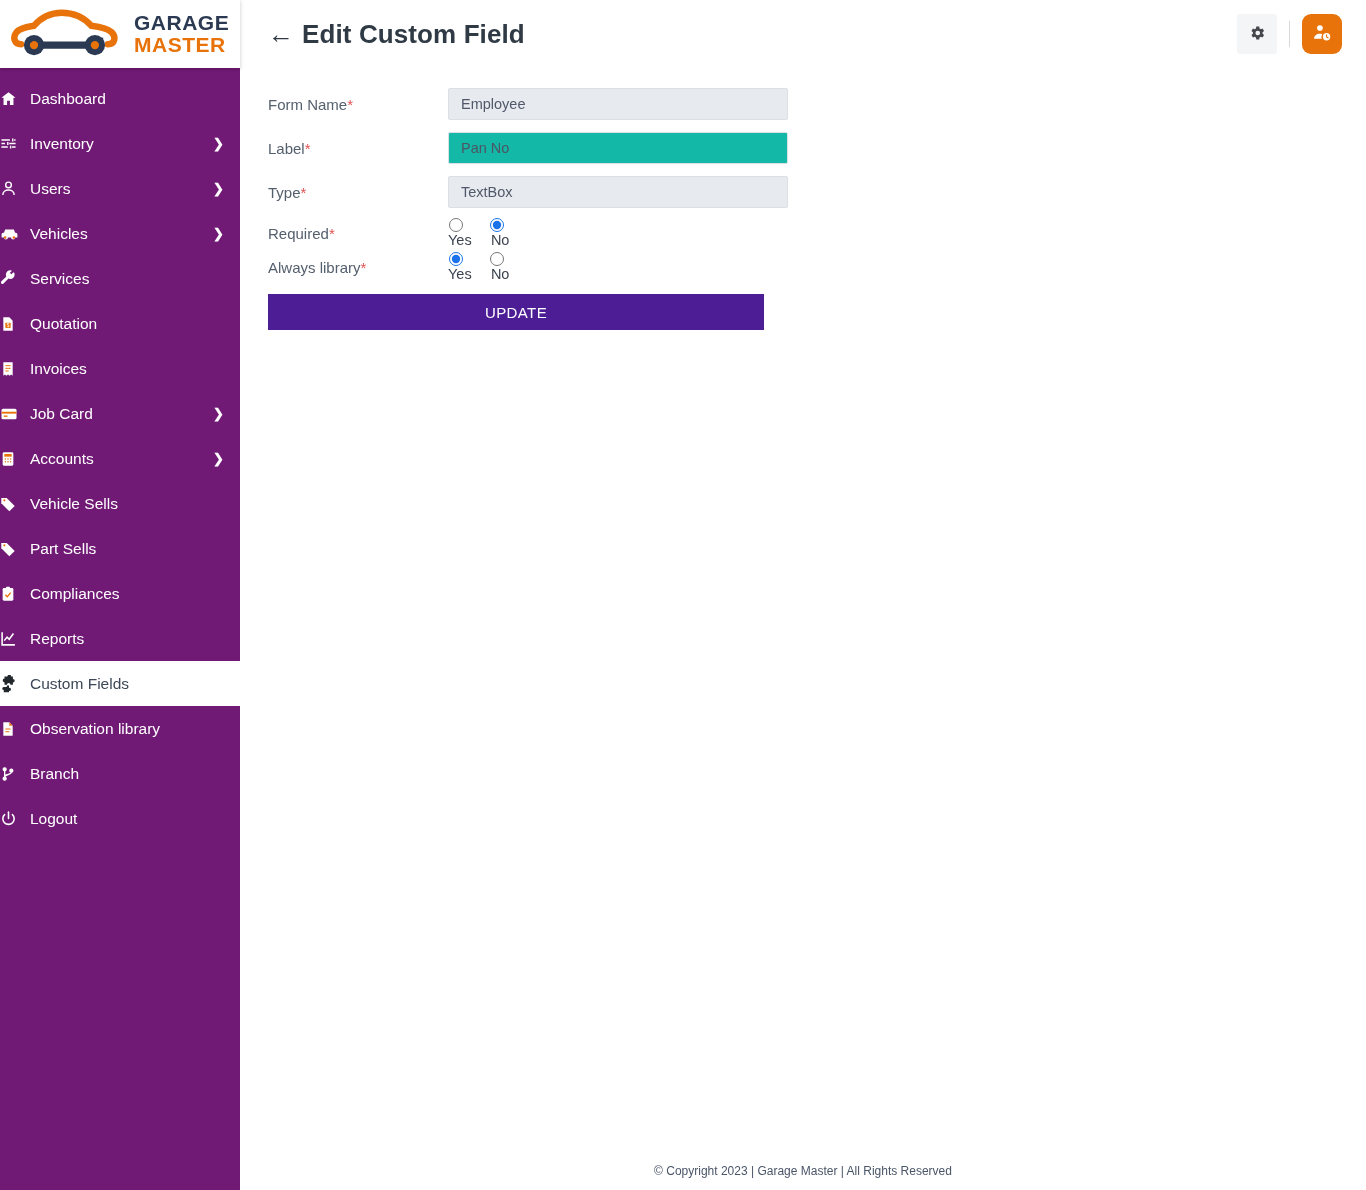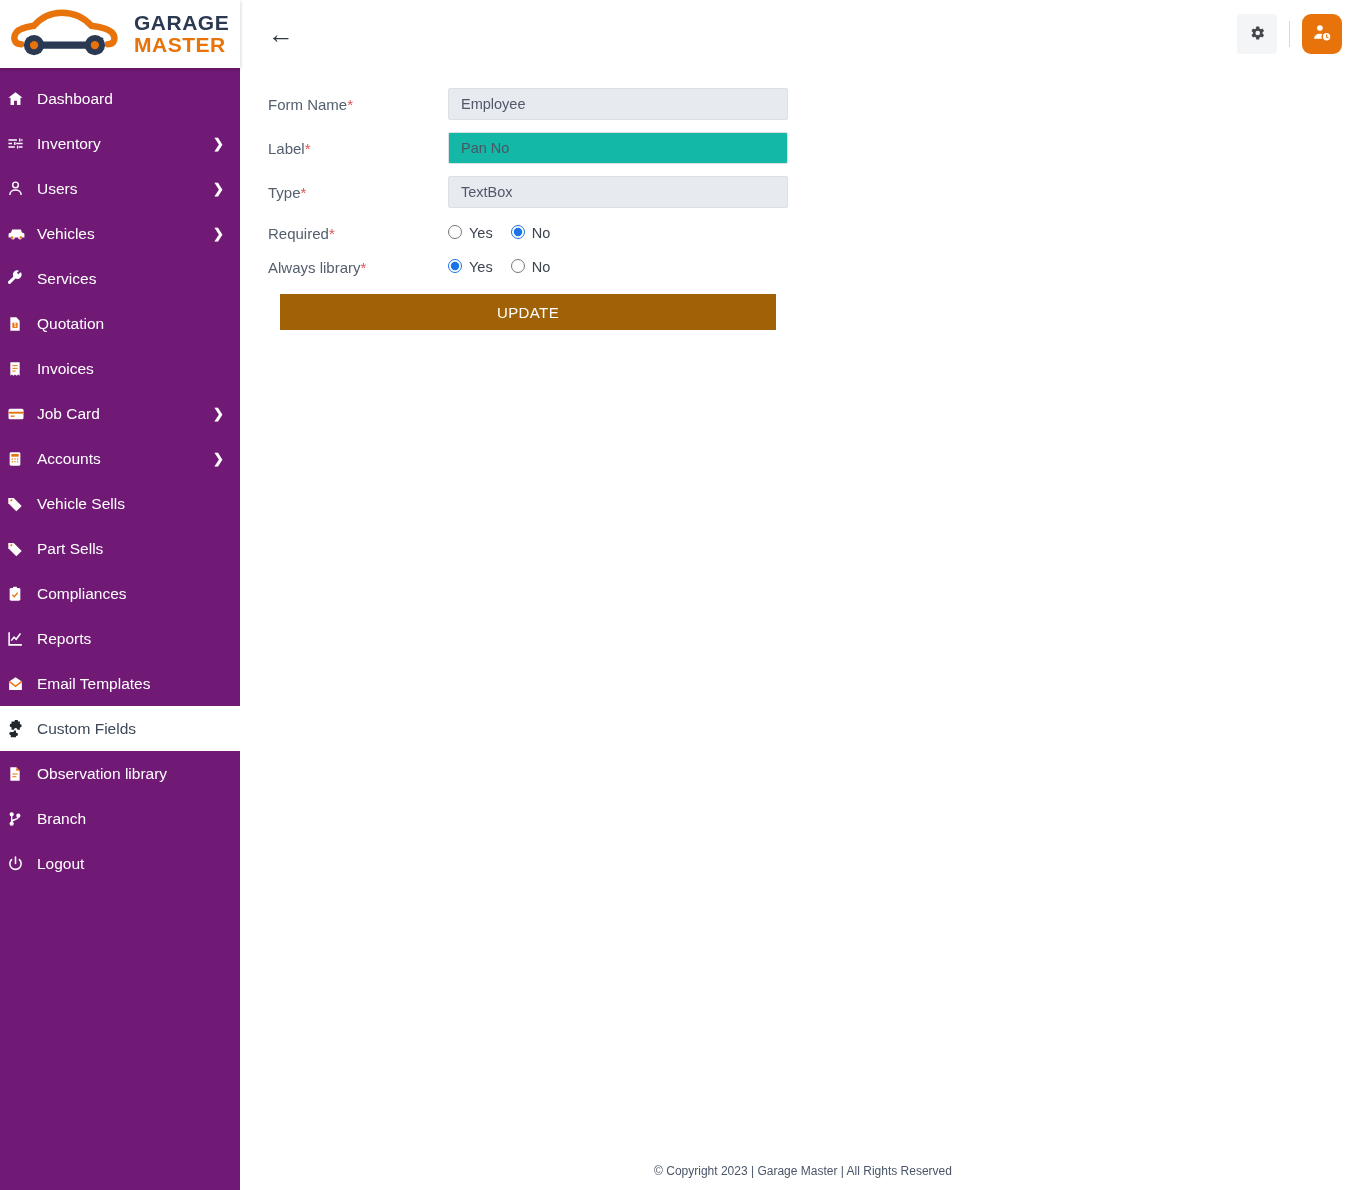--- a/index.html
+++ b/index.html
@@ -47,21 +47,21 @@
     letter-spacing: .5px;
   }
   .logo-text .l1 { color: #2b3a52; font-size: 21px; display: block; }
   .logo-text .l2 { color: #e8730a; font-size: 21px; display: block; }
 
   .nav { padding-top: 8px; }
   .nav-item {
     display: flex;
     align-items: center;
     height: 45px;
-    padding-left: 7px;
+    padding-left: 0;
     padding-right: 16px;
     color: #ffffff;
     font-size: 15.5px;
     cursor: pointer;
     position: relative;
   }
   .nav-item .ic {
     width: 26px;
     flex: 0 0 26px;
     display: flex;
@@ -181,37 +181,39 @@
     color: #50586a;
     border-color: #dcdfe3;
   }
   .radio-group {
     display: flex;
     align-items: center;
     height: 26px;
   }
   .radio-opt {
     display: flex;
+    align-items: center;
     margin-right: 18px;
     font-size: 14.5px;
     color: #3c4450;
     cursor: pointer;
+    flex-direction: column;
   }
   .radio-opt input[type="radio"] {
     width: 14px; height: 14px;
     margin: 0 7px 0 0;
     cursor: pointer;
     accent-color: #1a73e8;
   }
   .btn-update {
     margin-top: 6px;
-    margin-left: 12px;
+    margin-left: 0;
     width: 496px;
     height: 36px;
-    background: #a16207;
+    background: #4c1d95;
     color: #ffffff;
     border: none;
     font-size: 15px;
     font-family: "Liberation Sans", sans-serif;
     letter-spacing: .4px;
     cursor: pointer;
   }
 
   
   .footer {
@@ -385,29 +387,20 @@
       <div class="nav-item">
         <span class="ic">
           <svg width="17" height="17" viewBox="0 0 24 24" fill="none" stroke="currentColor" stroke-width="2.2">
               <path d="M3 3v18h18"></path>
               <path d="M6 15l4-5 3 3 6-8"></path>
             </svg>
         </span>
         <span class="lbl">Reports</span>
       </div>
 
-      <div class="nav-item">
-        <span class="ic">
-          <svg width="17" height="17" viewBox="0 0 24 24" fill="currentColor">
-              <path d="M3 9l9-6 9 6v12H3z"></path>
-              <path d="M3 9l9 7 9-7" stroke="#e8730a" stroke-width="2" fill="none"></path>
-            </svg>
-        </span>
-        <span class="lbl">Email Templates</span>
-      </div>
 
       <div class="nav-item active">
         <span class="ic">
           <svg width="18" height="18" viewBox="0 0 24 24" fill="currentColor">
               <path d="M10 2a2.4 2.4 0 014.8 0h2.4v3.2a2.4 2.4 0 110 4.8V13h-3.2a2.4 2.4 0 10-4.8 0H6V9.6a2.4 2.4 0 110-4.8V2z"></path>
               <path d="M9 14h3v3.2a2 2 0 110 3.8V23H5v-3a2 2 0 110-4h4z"></path>
             </svg>
         </span>
         <span class="lbl">Custom Fields</span>
       </div>
@@ -445,20 +438,21 @@
         </span>
         <span class="lbl">Logout</span>
       </div>
 
     </nav>
   </aside>
 
   <header class="header">
     <div class="page-title">
       <span class="back-arrow">←</span>
+      <span>Edit Custom Field</span>
     </div>
     <div class="header-actions">
       <button class="btn-gear">
         <span>
           <svg width="18" height="18" viewBox="0 0 24 24" fill="currentColor">
               <path d="M19.4 13a7.6 7.6 0 000-2l2-1.6-2-3.4-2.4 1a7.6 7.6 0 00-1.7-1L15 3.4h-4l-.3 2.6a7.6 7.6 0 00-1.7 1l-2.4-1-2 3.4 2 1.6a7.6 7.6 0 000 2l-2 1.6 2 3.4 2.4-1c.5.4 1.1.8 1.7 1l.3 2.6h4l.3-2.6c.6-.2 1.2-.6 1.7-1l2.4 1 2-3.4z"></path>
               <circle cx="13" cy="12" r="3.1" fill="#f4f5f7"></circle>
             </svg>
         </span>
       </button>

